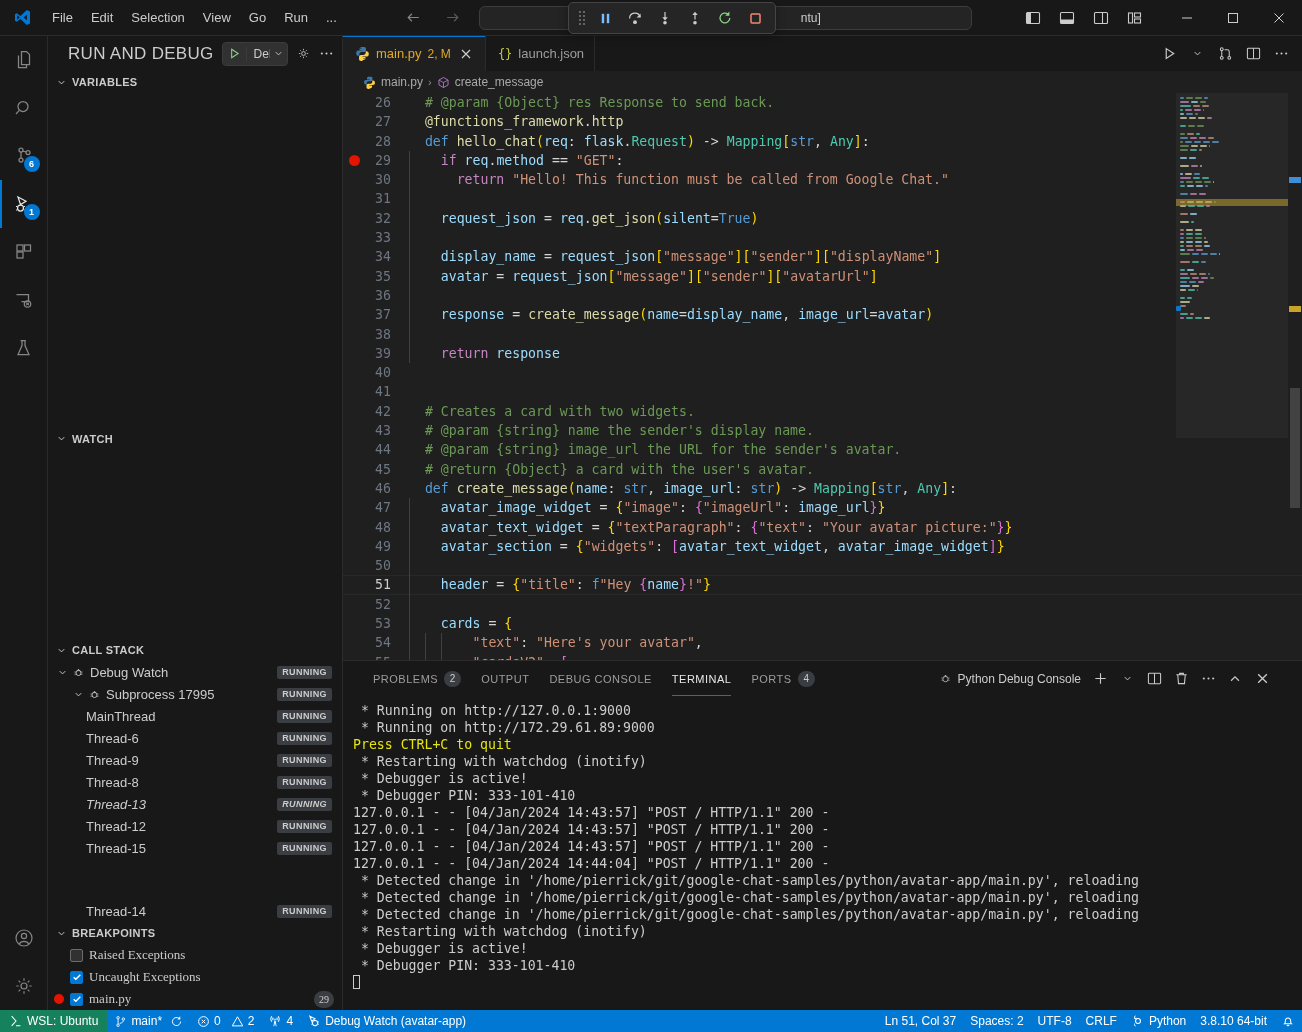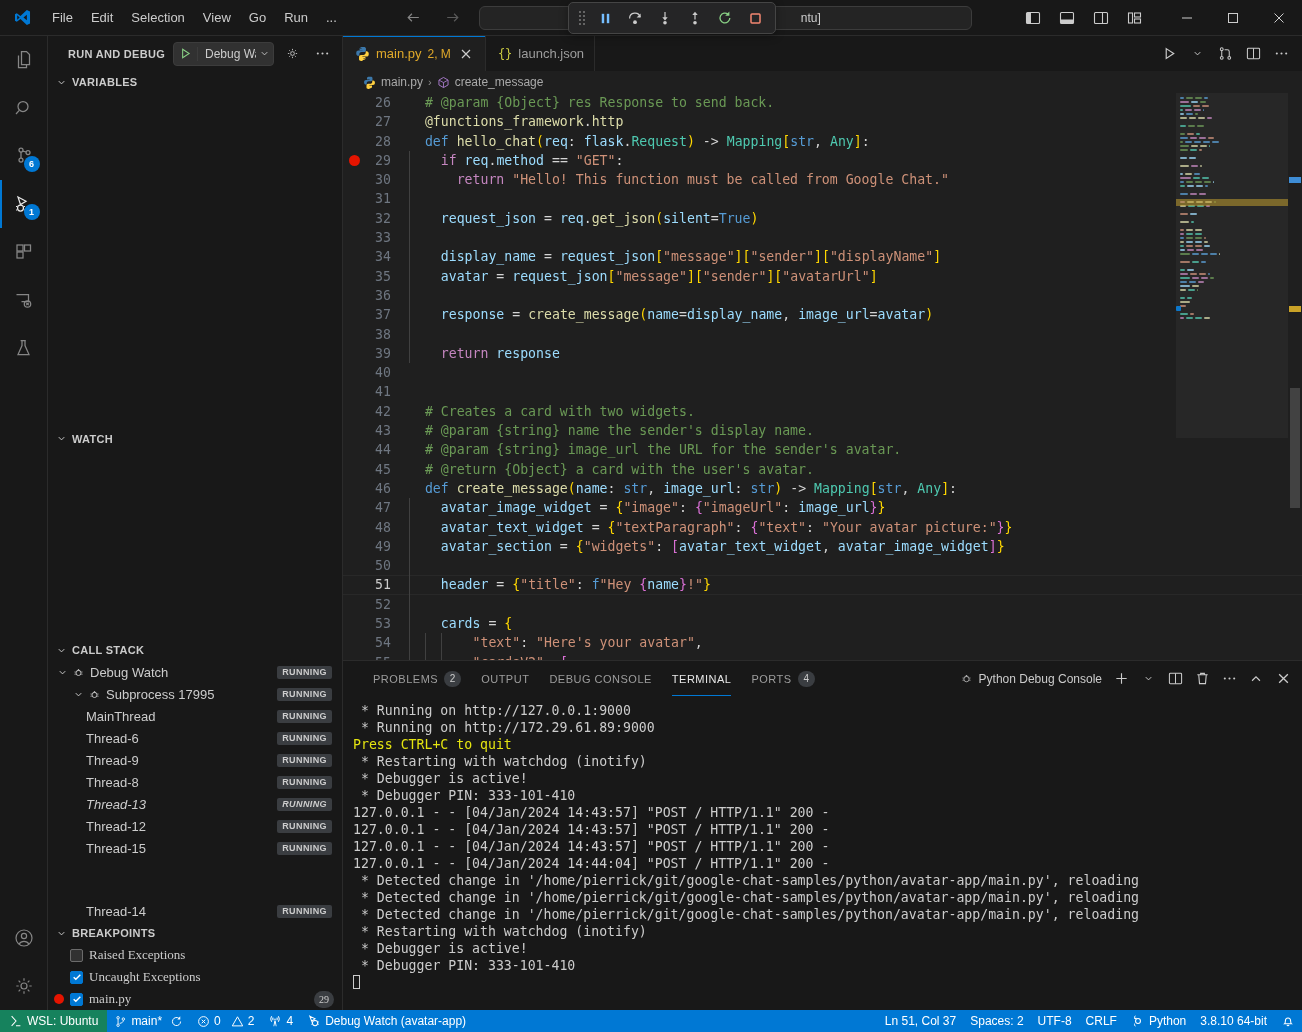--- a/index.html
+++ b/index.html
@@ -67,21 +67,21 @@
   .act-spacer { flex: 1 1 auto; }
 
   
   .sidebar {
     width: 295px; background: #181818; border-right: 1px solid #2b2b2b;
     display: flex; flex-direction: column; flex: 0 0 295px; min-height: 0;
   }
   .sb-title {
     height: 35px; display: flex; align-items: center; padding: 0 8px 0 20px; gap: 8px; flex: 0 0 35px;
   }
-  .sb-title-text { font-size: 11px; font-weight: 700; letter-spacing: .3px; color: #cccccc; white-space: nowrap; }
+  .sb-title-text { font-size: 17px; font-weight: 400; letter-spacing: .3px; color: #cccccc; white-space: nowrap; }
   .debug-select {
     display: flex; align-items: center; background: #313131; border: 1px solid #3c3c3c;
     border-radius: 4px; height: 24px; max-width: 112px; flex: 0 1 auto; overflow: hidden;
   }
   .debug-select .play { padding: 0 5px; color: #89d185; display: flex; align-items: center; }
   .debug-select .sel-label {
     font-size: 12px; color: #cccccc; padding: 0 2px; white-space: nowrap; overflow: hidden;
     border-left: 1px solid #3c3c3c; padding-left: 7px; flex: 1 1 auto;
   }
   .debug-select .chev { padding: 0 3px; color: #cccccc; display: flex; align-items: center; }
@@ -190,21 +190,21 @@
     display: flex; align-items: center; gap: 6px; font-size: 11px; letter-spacing: .5px;
     color: #9d9d9d; padding: 0 10px; position: relative; text-transform: uppercase;
   }
   .p-tab.active { color: #e7e7e7; }
   .p-tab.active::after { content:''; position: absolute; left: 10px; right: 10px; bottom: 0; height: 1px; background: #0078d4; }
   .p-badge {
     background: #3a3d41; color: #cccccc; border-radius: 9px; min-width: 17px; height: 16px;
     font-size: 10px; display: flex; align-items: center; justify-content: center; padding: 0 5px;
     letter-spacing: 0;
   }
-  .panel-actions { margin-left: auto; display: flex; align-items: center; gap: 3px; padding-right: 7px; }
+  .panel-actions { margin-left: auto; display: flex; align-items: center; gap: 3px; padding-right: 28px; }
   .pa-label { font-size: 12px; color: #cccccc; display: flex; align-items: center; gap: 5px; margin-right: 4px; }
   .pa-btn { width: 24px; height: 24px; display: flex; align-items: center; justify-content: center; border-radius: 4px; color: #cccccc; }
 
   .terminal {
     flex: 1 1 auto; padding: 6px 0 0 10px; overflow: hidden;
     font-family: "DejaVu Sans Mono", monospace; font-size: 13.2px; line-height: 17px;
     color: #cccccc; white-space: pre;
   }
   .term-line { height: 17px; }
   .tm-yellow { color: #e5e510; }

